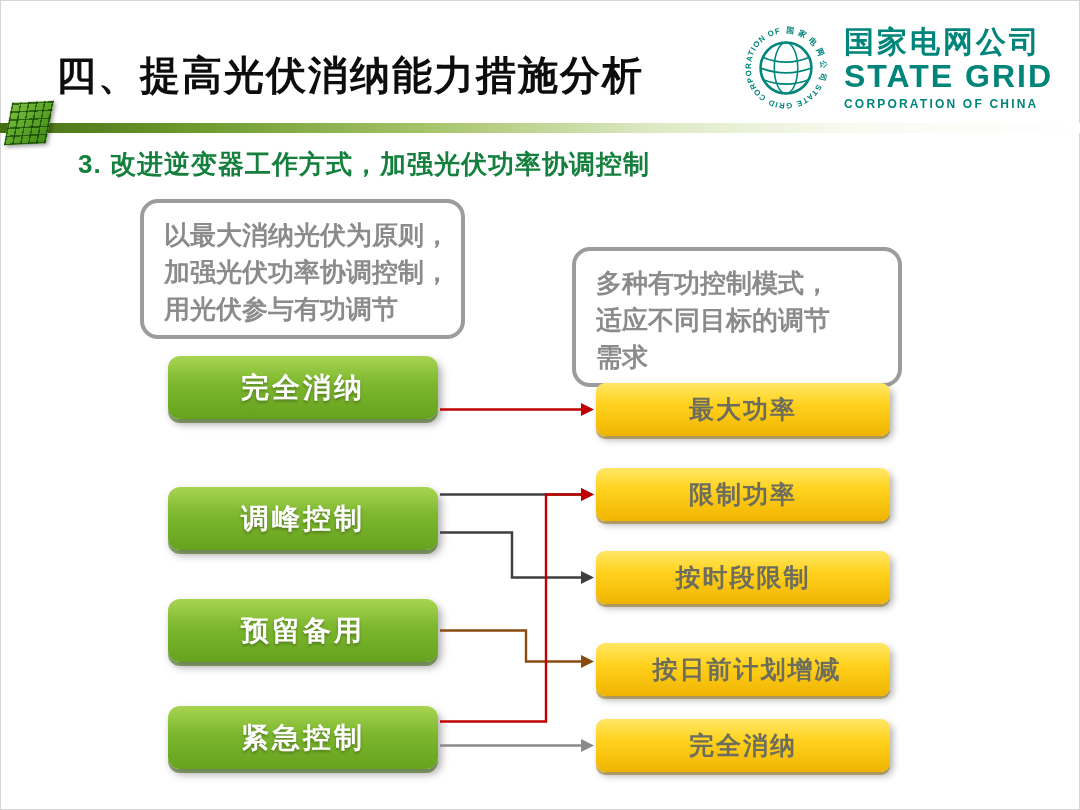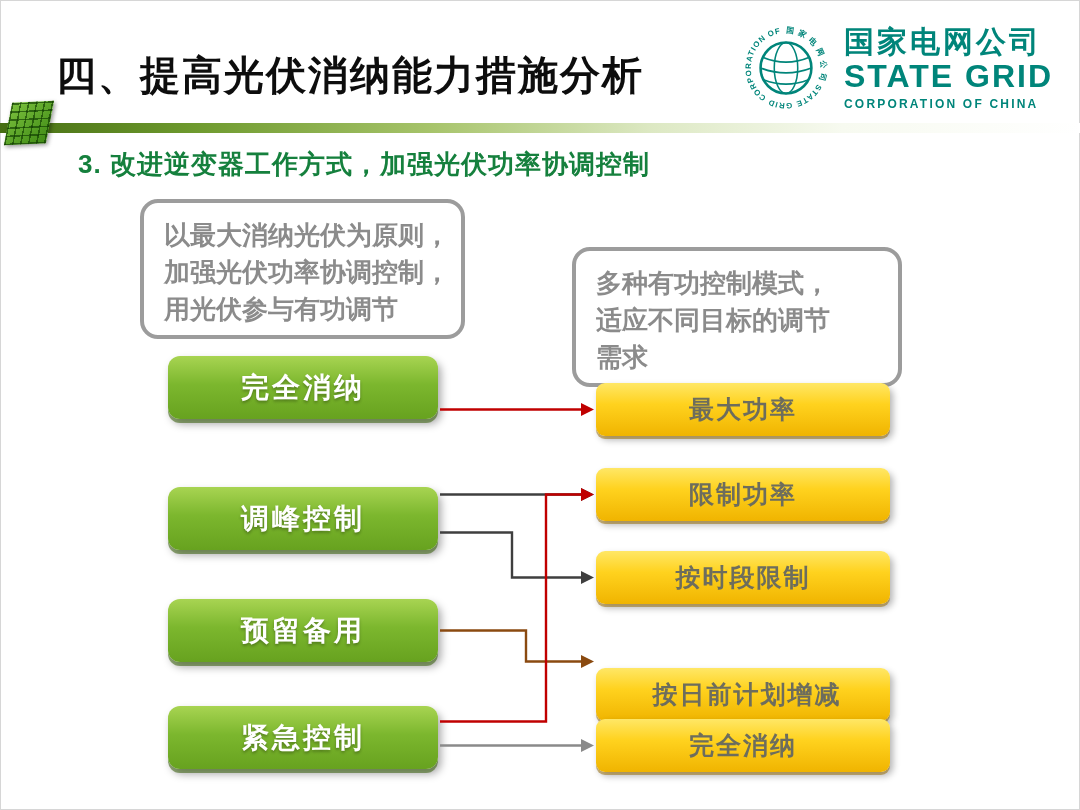--- a/index.html
+++ b/index.html
@@ -76,21 +76,21 @@
   
   .control{
     position:absolute; left:596px; width:294px; height:53px;
     border-radius:9px;
     background:linear-gradient(180deg,#ffe766 0%,#ffd21e 40%,#f0b400 100%);
     box-shadow:0 3px 0 rgba(150,105,0,.5), 3px 4px 7px rgba(0,0,0,.3);
     display:flex; align-items:center; justify-content:center;
     z-index:4;
   }
   .control span{ color:#6d6d5d; font-size:25px; font-weight:700; letter-spacing:2px; }
-  .c0{ top:383px; } .c1{ top:468px; } .c2{ top:551px; } .c3{ top:668px;padding-left:8px; } .c4{ top:719px; }
+  .c0{ top:383px; } .c1{ top:468px; } .c2{ top:551px; } .c3{ top:643px;padding-left:8px; } .c4{ top:719px; }
 
   #arrow-layer{ position:absolute; left:0; top:0; z-index:5; pointer-events:none; }
 </style>
 </head>
 <body>
 
 <div id="stage">
 
   <div class="slide-title">四、提高光伏消纳能力措施分析</div>
 

